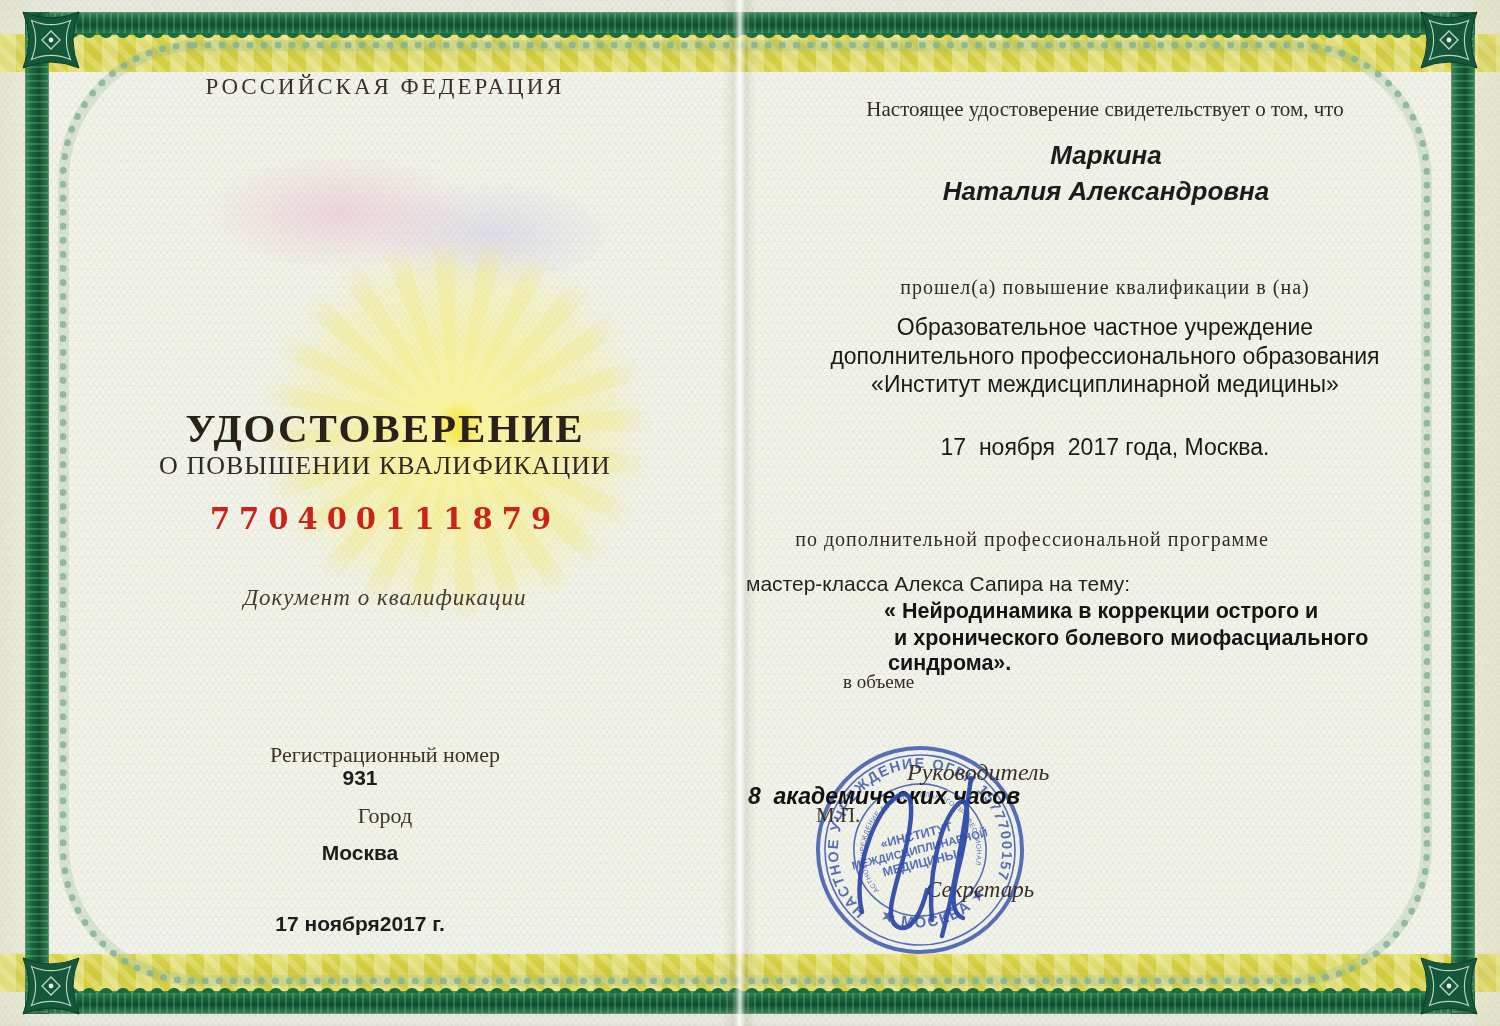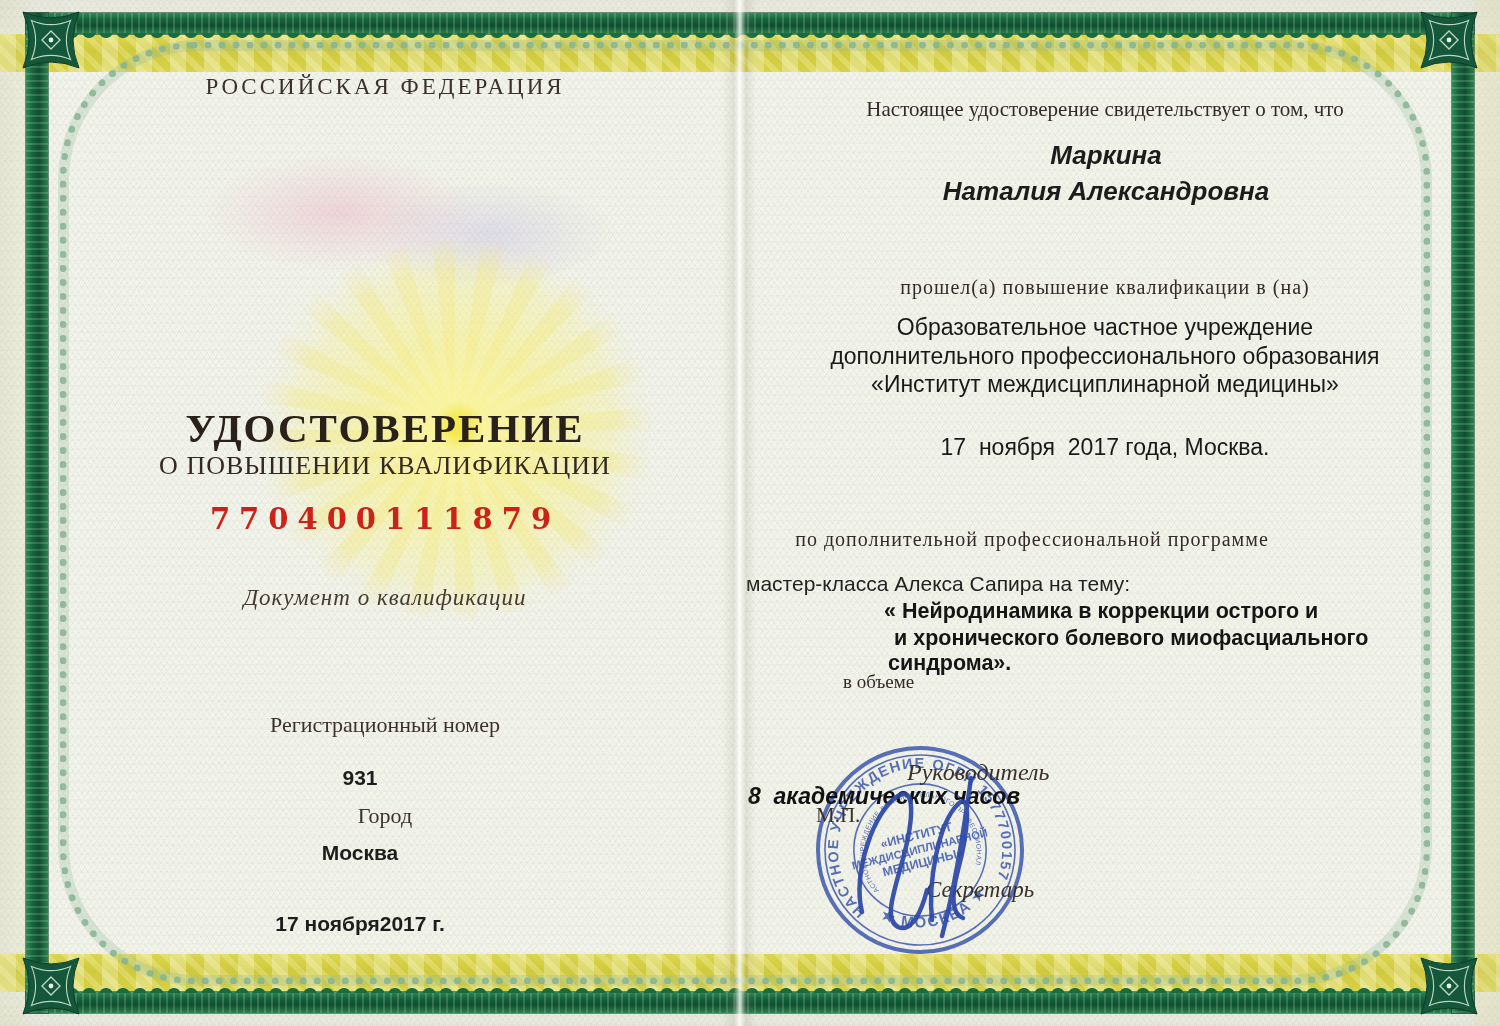--- a/index.html
+++ b/index.html
@@ -57,21 +57,21 @@
   .txt{z-index:6;color:#342c28;line-height:1.15;}
   .center{text-align:center;}
   .pre{white-space:pre-wrap;}
   .country{left:135px;top:74px;width:500px;font-size:23px;letter-spacing:3px;color:#3b302e;}
   .title{left:135px;top:405px;width:500px;font-size:41px;font-weight:bold;letter-spacing:2px;color:#2b211b;}
   .subtitle{left:135px;top:451px;width:500px;font-size:26px;letter-spacing:1px;color:#332823;}
   .serial{left:135px;top:503px;width:500px;font-size:29px;font-weight:bold;letter-spacing:9px;color:#cb2319;font-family:"DejaVu Serif", serif;}
   .doctype{left:135px;top:585px;width:500px;font-size:23px;font-style:italic;letter-spacing:1px;color:#453a31;}
   .label-l{left:135px;width:500px;font-size:22px;color:#3b302a;}
   .value-l{left:110px;width:500px;font-size:21px;font-weight:bold;font-family:"Liberation Sans", sans-serif;color:#1d1d1d;}
-  .reg-label{top:712px;} .reg-num{top:766px;} .city-label{top:803px;} .city-val{top:841px;}
+  .reg-label{top:742px;} .reg-num{top:766px;} .city-label{top:803px;} .city-val{top:841px;}
   .date-label{top:882px;font-size:21px;} .date-val{top:912px;}
   .statement{left:765px;top:97px;width:680px;font-size:21px;color:#33292a;}
   .name{left:776px;width:660px;font-size:26px;font-weight:bold;font-style:italic;font-family:"Liberation Sans", sans-serif;color:#1c1c1c;}
   .name1{top:141px;} .name2{top:177px;}
   .completed{left:765px;top:276px;width:680px;font-size:20px;letter-spacing:1px;color:#33292a;}
   .org{left:765px;width:680px;font-size:23px;font-family:"Liberation Sans", sans-serif;color:#191919;}
   .org1{top:314px;} .org2{top:343px;} .org3{top:371px;}
   .evdate{left:765px;top:422px;width:680px;font-size:23px;font-family:"Liberation Sans", sans-serif;color:#191919;margin-top:12px;}
   .prog-label{left:752px;top:528px;width:560px;font-size:20px;letter-spacing:1px;color:#33292a;}
   .prog-intro{left:746px;top:572px;font-size:21px;font-family:"Liberation Sans", sans-serif;color:#222;}

